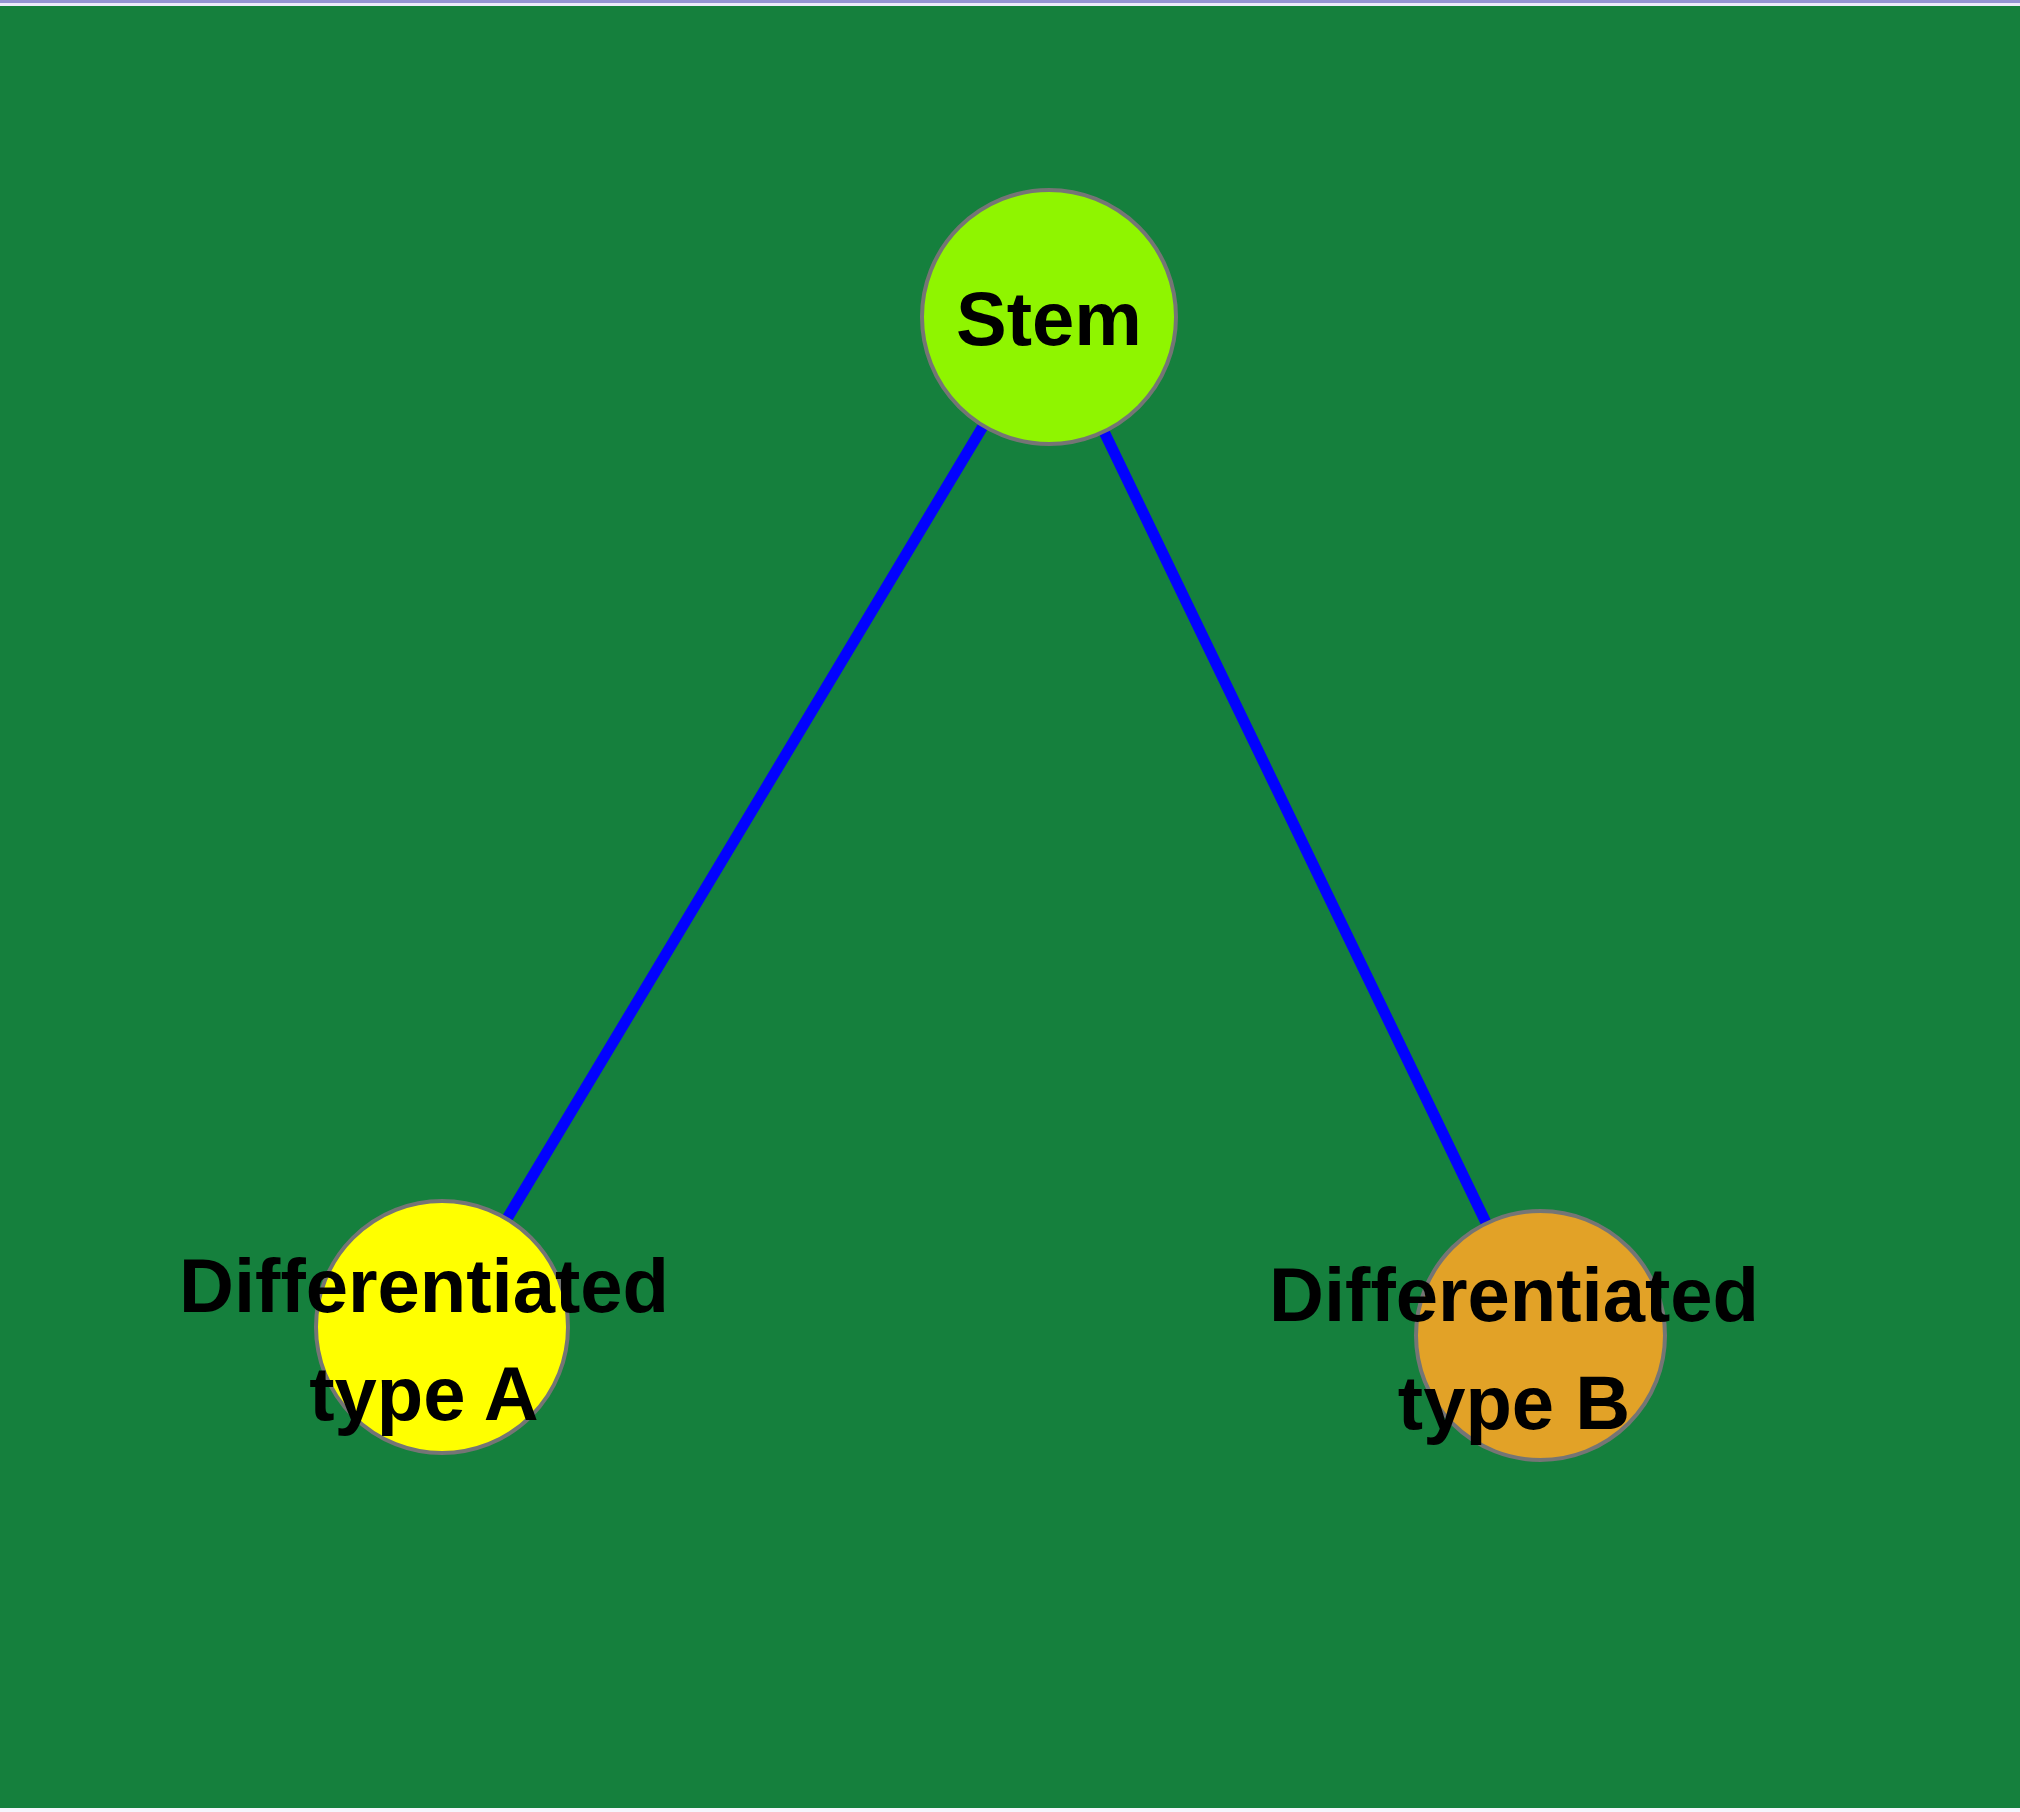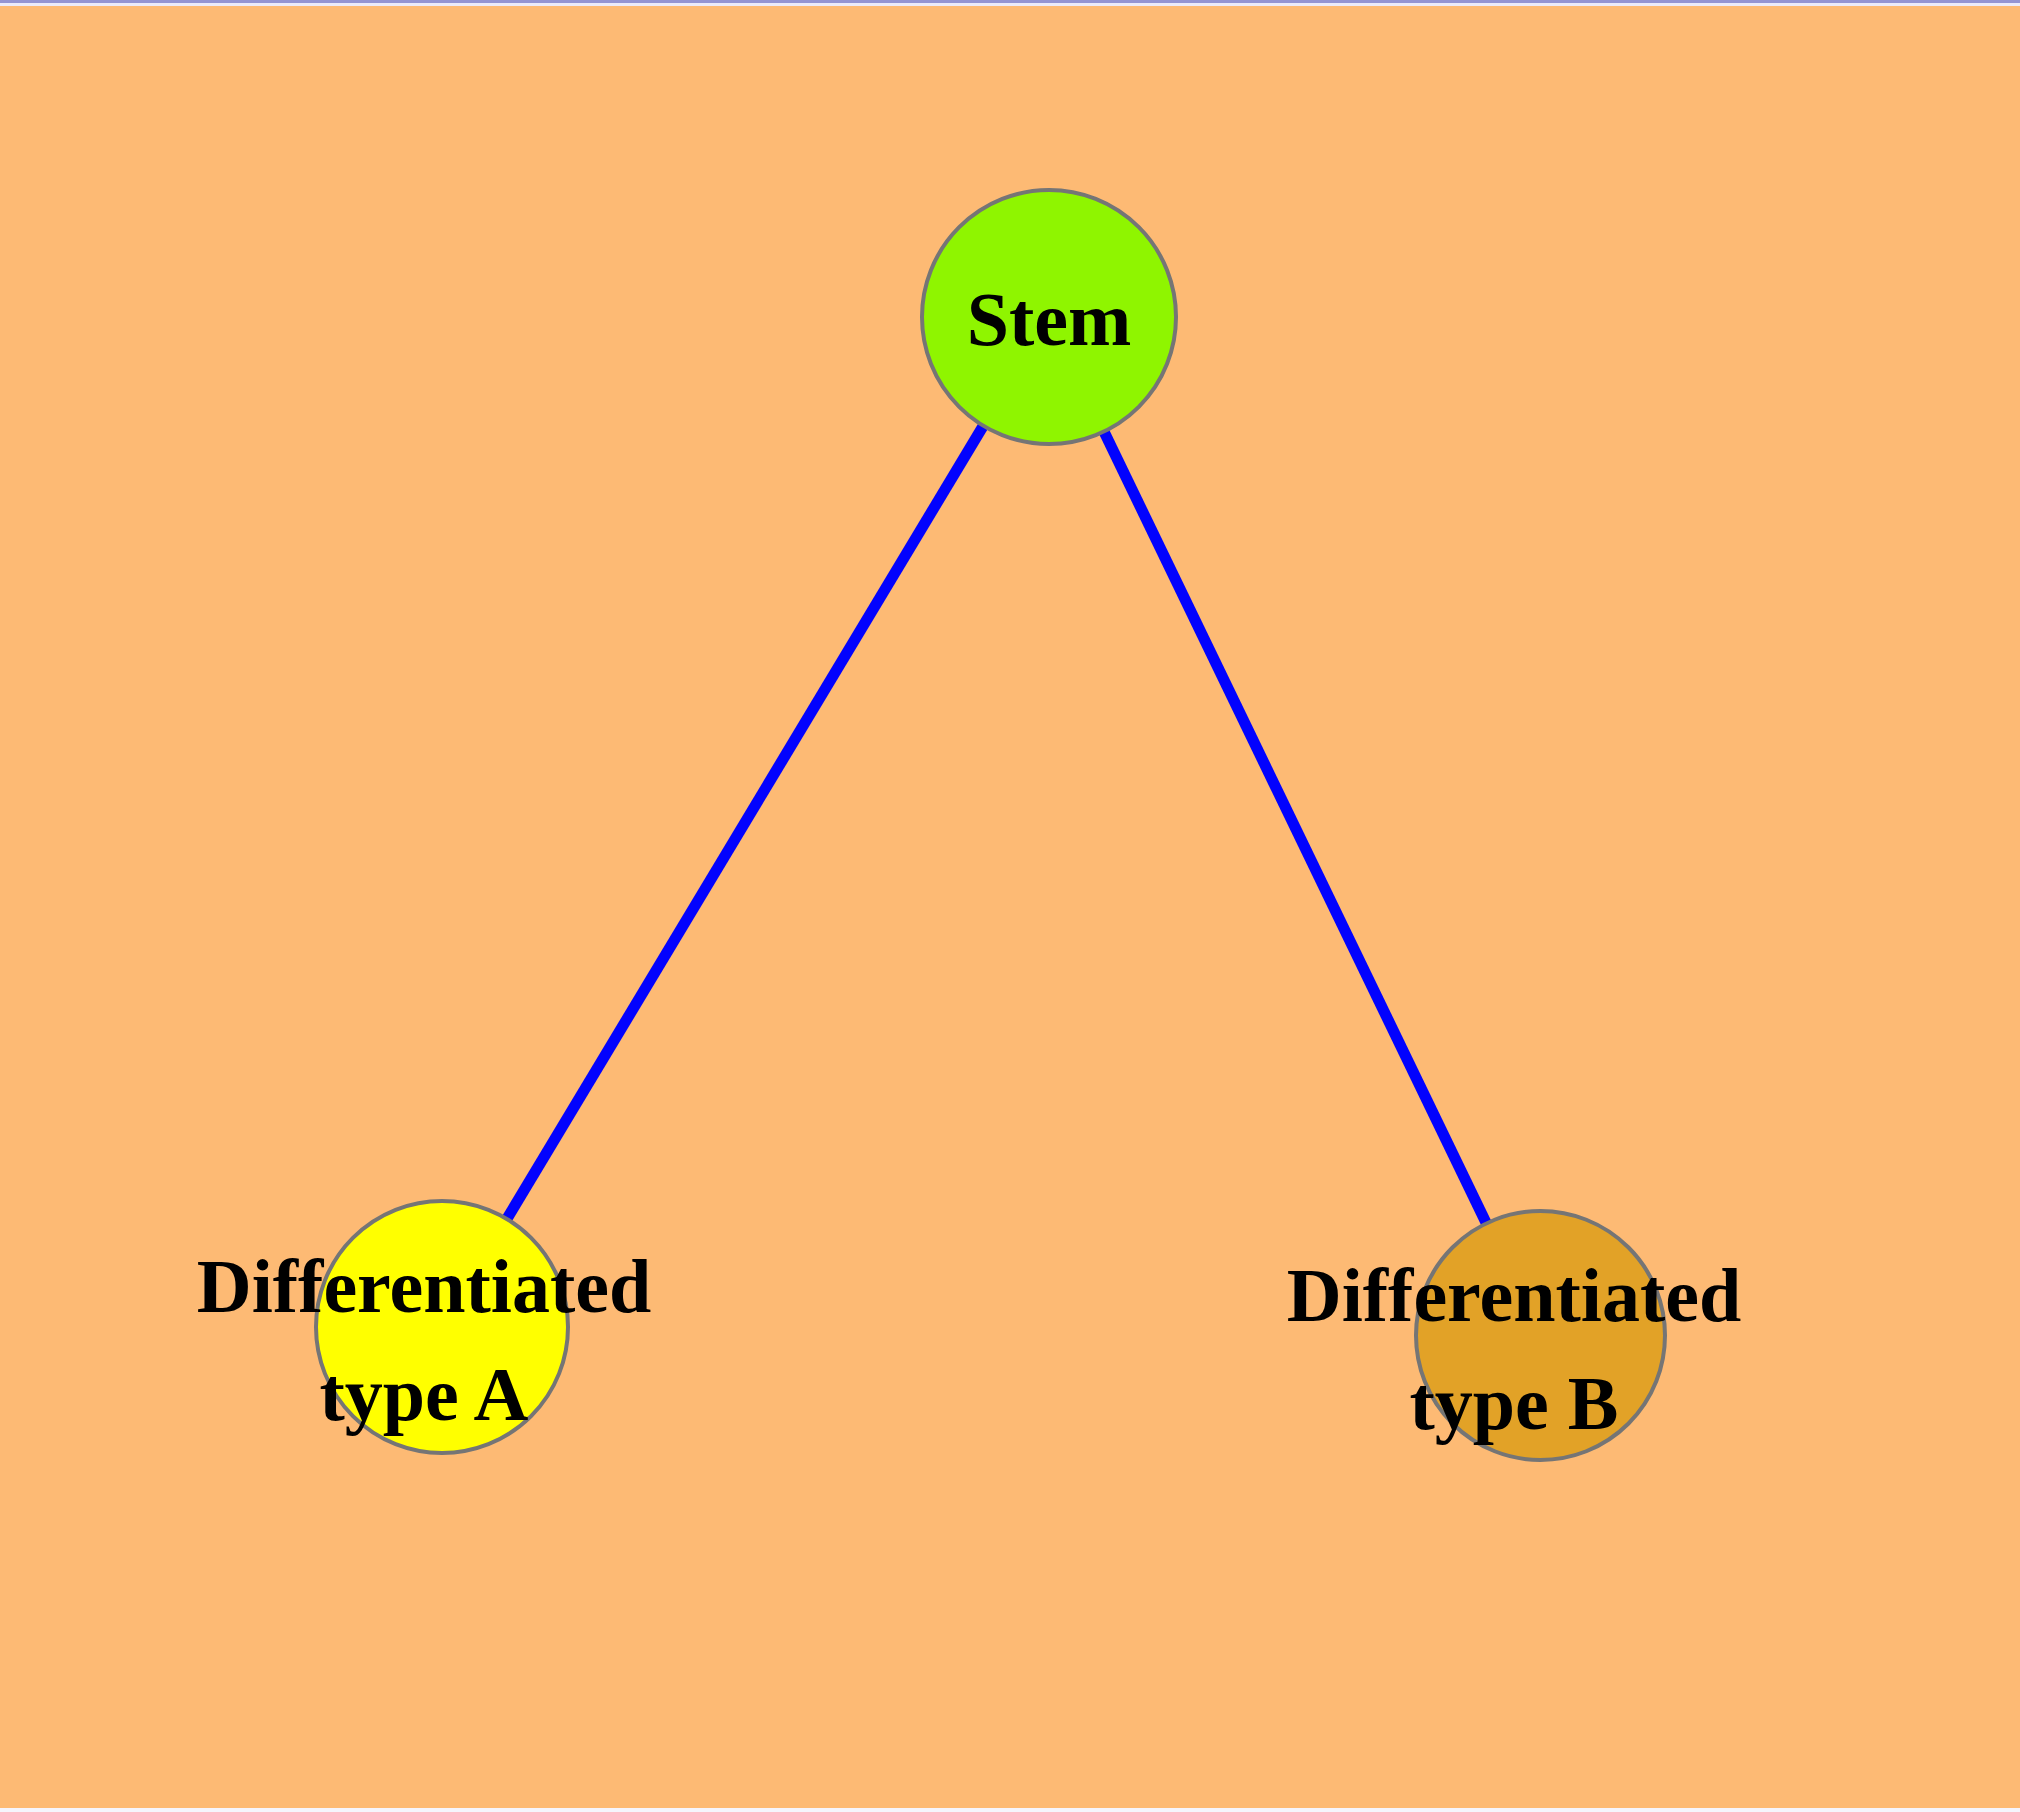--- a/index.html
+++ b/index.html
@@ -52,21 +52,21 @@
     text-align: center;
     font-size: 76px;
     font-weight: bold;
     line-height: 108px;
     letter-spacing: 0px;
   }
 </style>
 </head>
 <body>
 
-<div class="canvas" id="canvas" style="background: #fdba74; font-family: Liberation Serif, serif;">
+<div class="canvas" id="canvas" style="background: #15803d;">
 
   <div class="edge-strip-top-dark"></div>
   <div class="edge-strip-top-light"></div>
   <div class="edge-strip-bottom-light"></div>
 
   <svg class="edge-layer" id="edge-layer" viewBox="0 0 2384 2138" width="2021" height="1812">
       <line x1="1237" y1="374" x2="521" y2="1566" stroke="#0202fe" stroke-width="13"></line>
       <line x1="1237" y1="374" x2="1817" y2="1575" stroke="#0202fe" stroke-width="13"></line>
     </svg>
 

